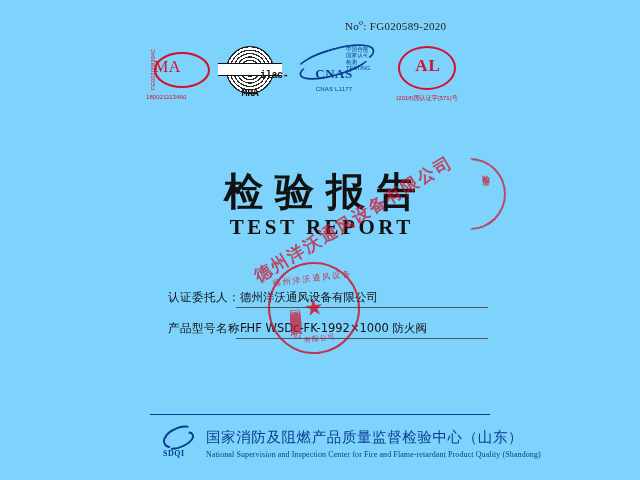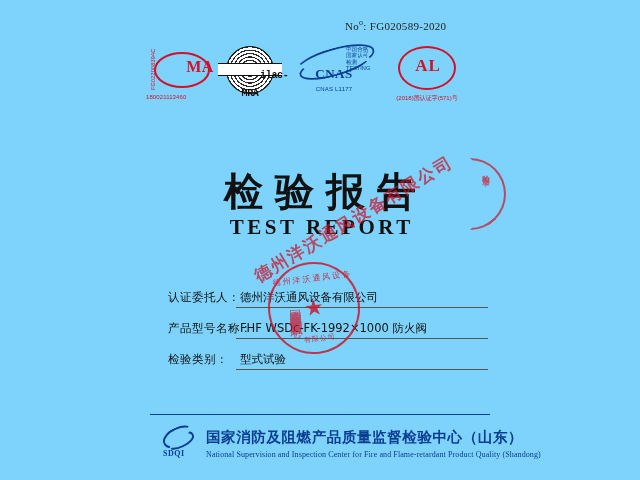--- a/index.html
+++ b/index.html
@@ -58,27 +58,25 @@
     left: 14px; top: 8px;
     width: 56px; height: 36px;
     border: 2.4px solid #d4102a;
     border-radius: 50%/50%;
     box-sizing: border-box;
   }
   .cma-text {
     position: absolute;
     left: 14px; top: 14px;
     width: 56px;
-    text-align: center;
     font-family: "Liberation Serif", serif;
-    font-weight: bold;
+    font-weight: normal;
     font-size: 16px;
     color: #d4102a;
     letter-spacing: 0.5px;
-    margin-left: 18px;
   }
   .cma-side {
     position: absolute;
     left: -8px;
     top: 0px;
     width: 56px;
     font-size: 5.5px;
     color: #d4102a;
     transform: rotate(-90deg);
     transform-origin: left top;
@@ -405,21 +403,21 @@
     font-size: 8px;
     font-weight: bold;
     color: #0b3d91;
     letter-spacing: 0.5px;
   }
   .footer-cn {
     position: absolute;
     left: 206px; top: 428px;
     font-family: "DejaVu Sans", sans-serif;
     font-size: 14.5px;
-    font-weight: bold;
+    font-weight: normal;
     color: #0b3d91;
     letter-spacing: 0.6px;
     white-space: nowrap;
   }
   .footer-en {
     position: absolute;
     left: 206px; top: 450px;
     font-family: "Liberation Serif", serif;
     font-size: 8px;
     color: #0b3d91;
@@ -480,25 +478,20 @@
     <div class="field-row">
       <span class="field-label">认证委托人：</span>
       <span class="field-value">德州洋沃通风设备有限公司</span>
       <span class="field-line"></span>
     </div>
     <div class="field-row">
       <span class="field-label">产品型号名称：</span>
       <span class="field-value">FHF WSDc-FK-1992×1000 防火阀</span>
       <span class="field-line"></span>
     </div>
-    <div class="field-row">
-      <span class="field-label">检验类别：</span>
-      <span class="field-value">型式试验</span>
-      <span class="field-line"></span>
-    </div>
   </div>
 
   <div class="stamp-round">
     <span class="arc-top">德州洋沃通风设备</span>
     <span class="star">★</span>
     <span class="arc-bottom">有限公司</span>
   </div>
   <div class="stamp-diagonal">德州洋沃通风设备有限公司</div>
   <div class="stamp-vertical">国家消防及阻燃产品质量监督检验中心</div>
 

